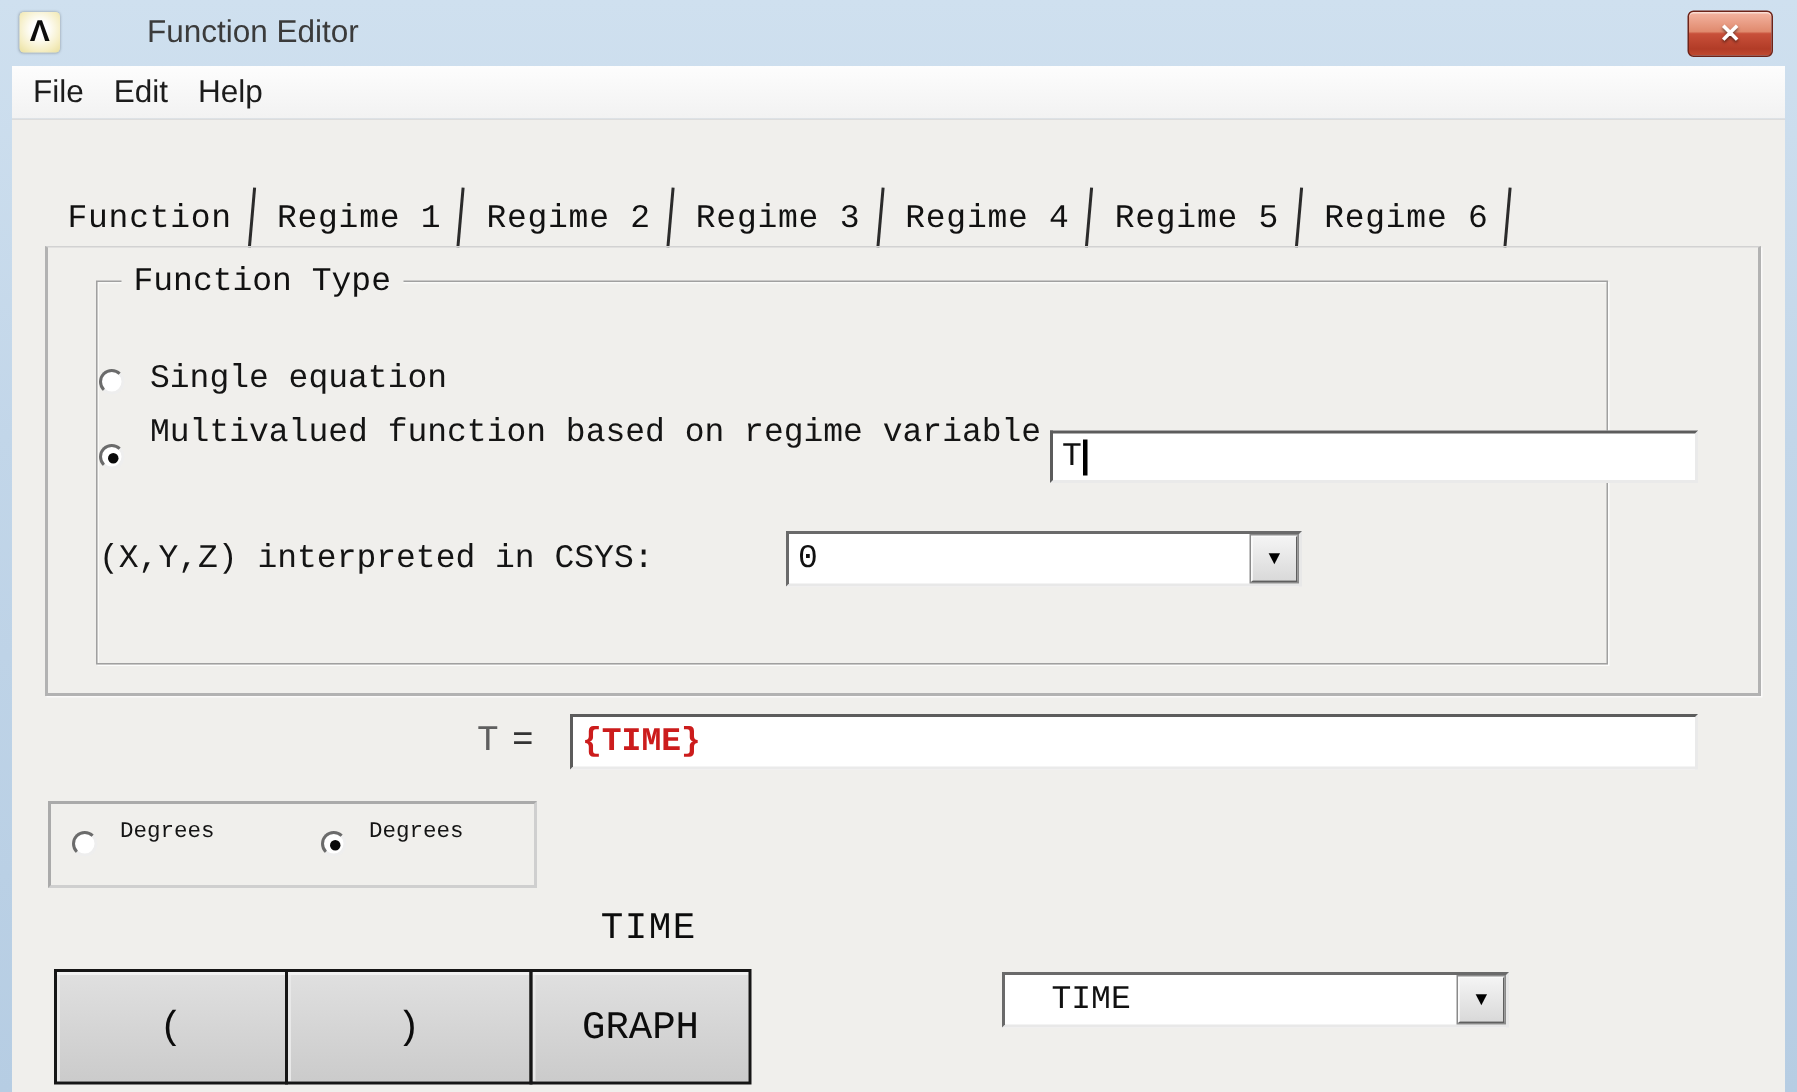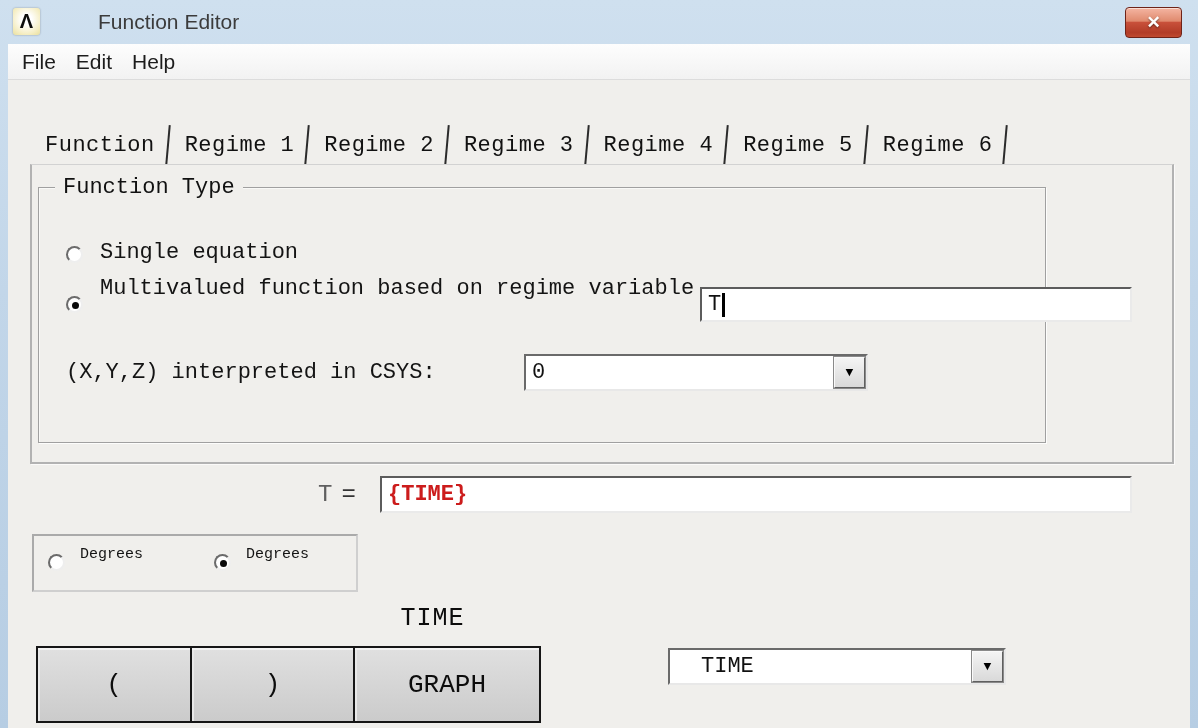--- a/index.html
+++ b/index.html
@@ -32,21 +32,21 @@
   
   .tabs { position:absolute; left:45px; top:122px; height:46px; display:flex; align-items:center; }
   .tab { font-size:22px; color:#111; padding-right:12px; letter-spacing:.5px; white-space:pre; }
   .tab-sep { width:2px; height:40px; background:#2b2b2b; transform:rotate(5deg); margin-right:16px; }
 
   
   .tab-frame { position:absolute; left:30px; top:164px; width:1144px; height:300px;
     border:2px solid #b2b2b2; border-top:1px solid #d2d2d2; box-shadow:1px 1px 0 rgba(255,255,255,.7); }
 
   
-  .groupbox { position:absolute; left:38px; top:187px; width:1008px; height:256px;
+  .groupbox { position:absolute; left:64px; top:187px; width:1008px; height:256px;
     border:1px solid #a0a0a0; box-shadow:1px 1px 0 rgba(255,255,255,.85), inset 1px 1px 0 rgba(255,255,255,.6); }
   .groupbox-legend { position:absolute; left:16px; top:-13px; background:#f0efec; padding:0 8px;
     font-size:22px; color:#111; }
 
   
   .radio { position:absolute; width:17px; height:17px; border-radius:50%; background:#fff;
     border:2px solid; border-color:#6b6b6b #eee #eee #6b6b6b; }
   .radio.checked::after { content:""; position:absolute; left:4px; top:4px; width:7px; height:7px;
     border-radius:50%; background:#0a0a0a; }
   .ctl-label { position:absolute; font-size:22px; color:#141414; white-space:pre; }
@@ -156,21 +156,21 @@
 
   <div class="angle-box"></div>
   <span class="radio" style="left:48px; top:554px;"></span>
   <span class="ctl-label mono angle-label" style="left:80px; top:546px;">Degrees</span>
   <span class="radio checked" style="left:214px; top:554px;"></span>
   <span class="ctl-label mono angle-label" style="left:246px; top:546px;">Degrees</span>
 
   <div class="list-label mono">TIME</div>
   <div class="kbtn mono" style="left:36px; width:156px;">(</div>
   <div class="kbtn mono" style="left:190px; width:165px;">)</div>
-  <div class="kbtn mono" style="left:353px; width:188px;">GRAPH</div>
+  <div class="kbtn mono" style="left:353px; width:148px;">GRAPH</div>
 
   <div class="combo mono" style="left:668px; top:648px; width:338px; height:37px;padding-left:31px;">
     <span>TIME</span>
     <span class="combo-btn">
       <span>▼</span>
     </span>
   </div>
 
 </div>
 

